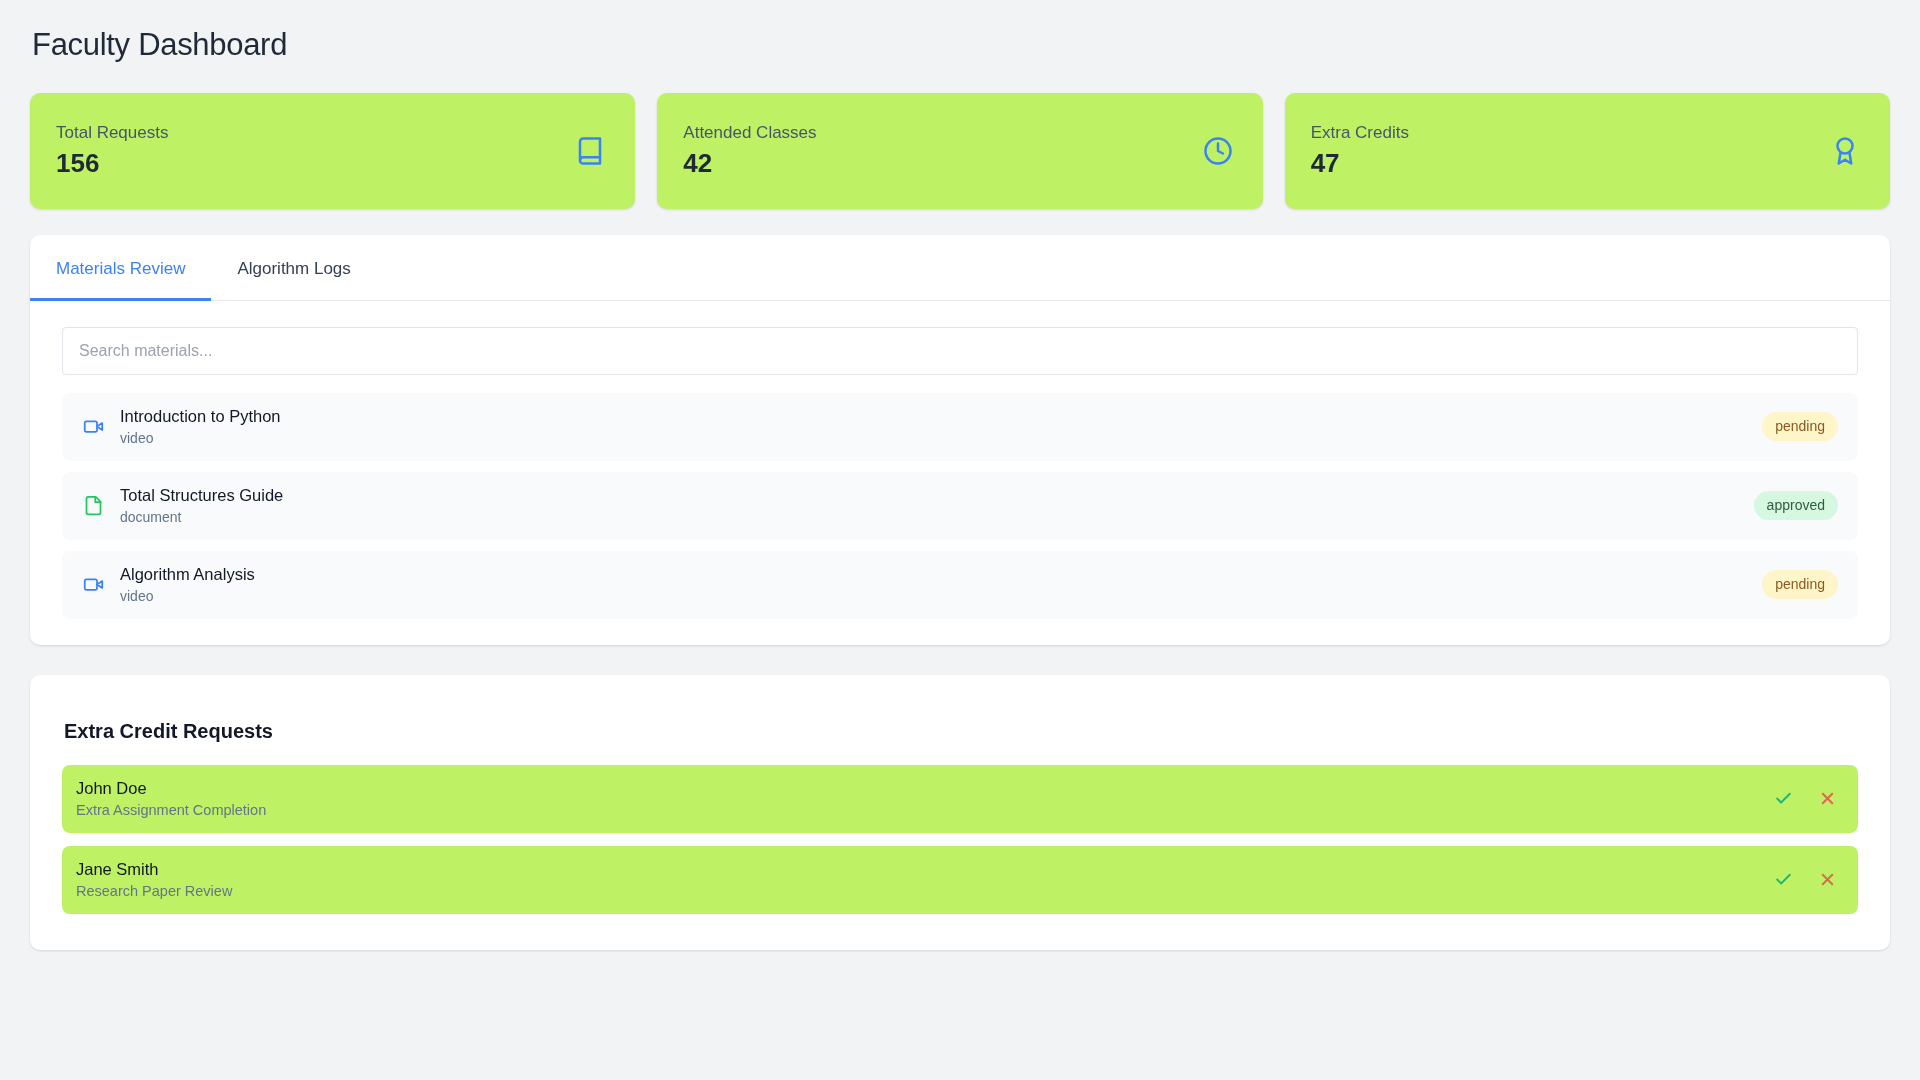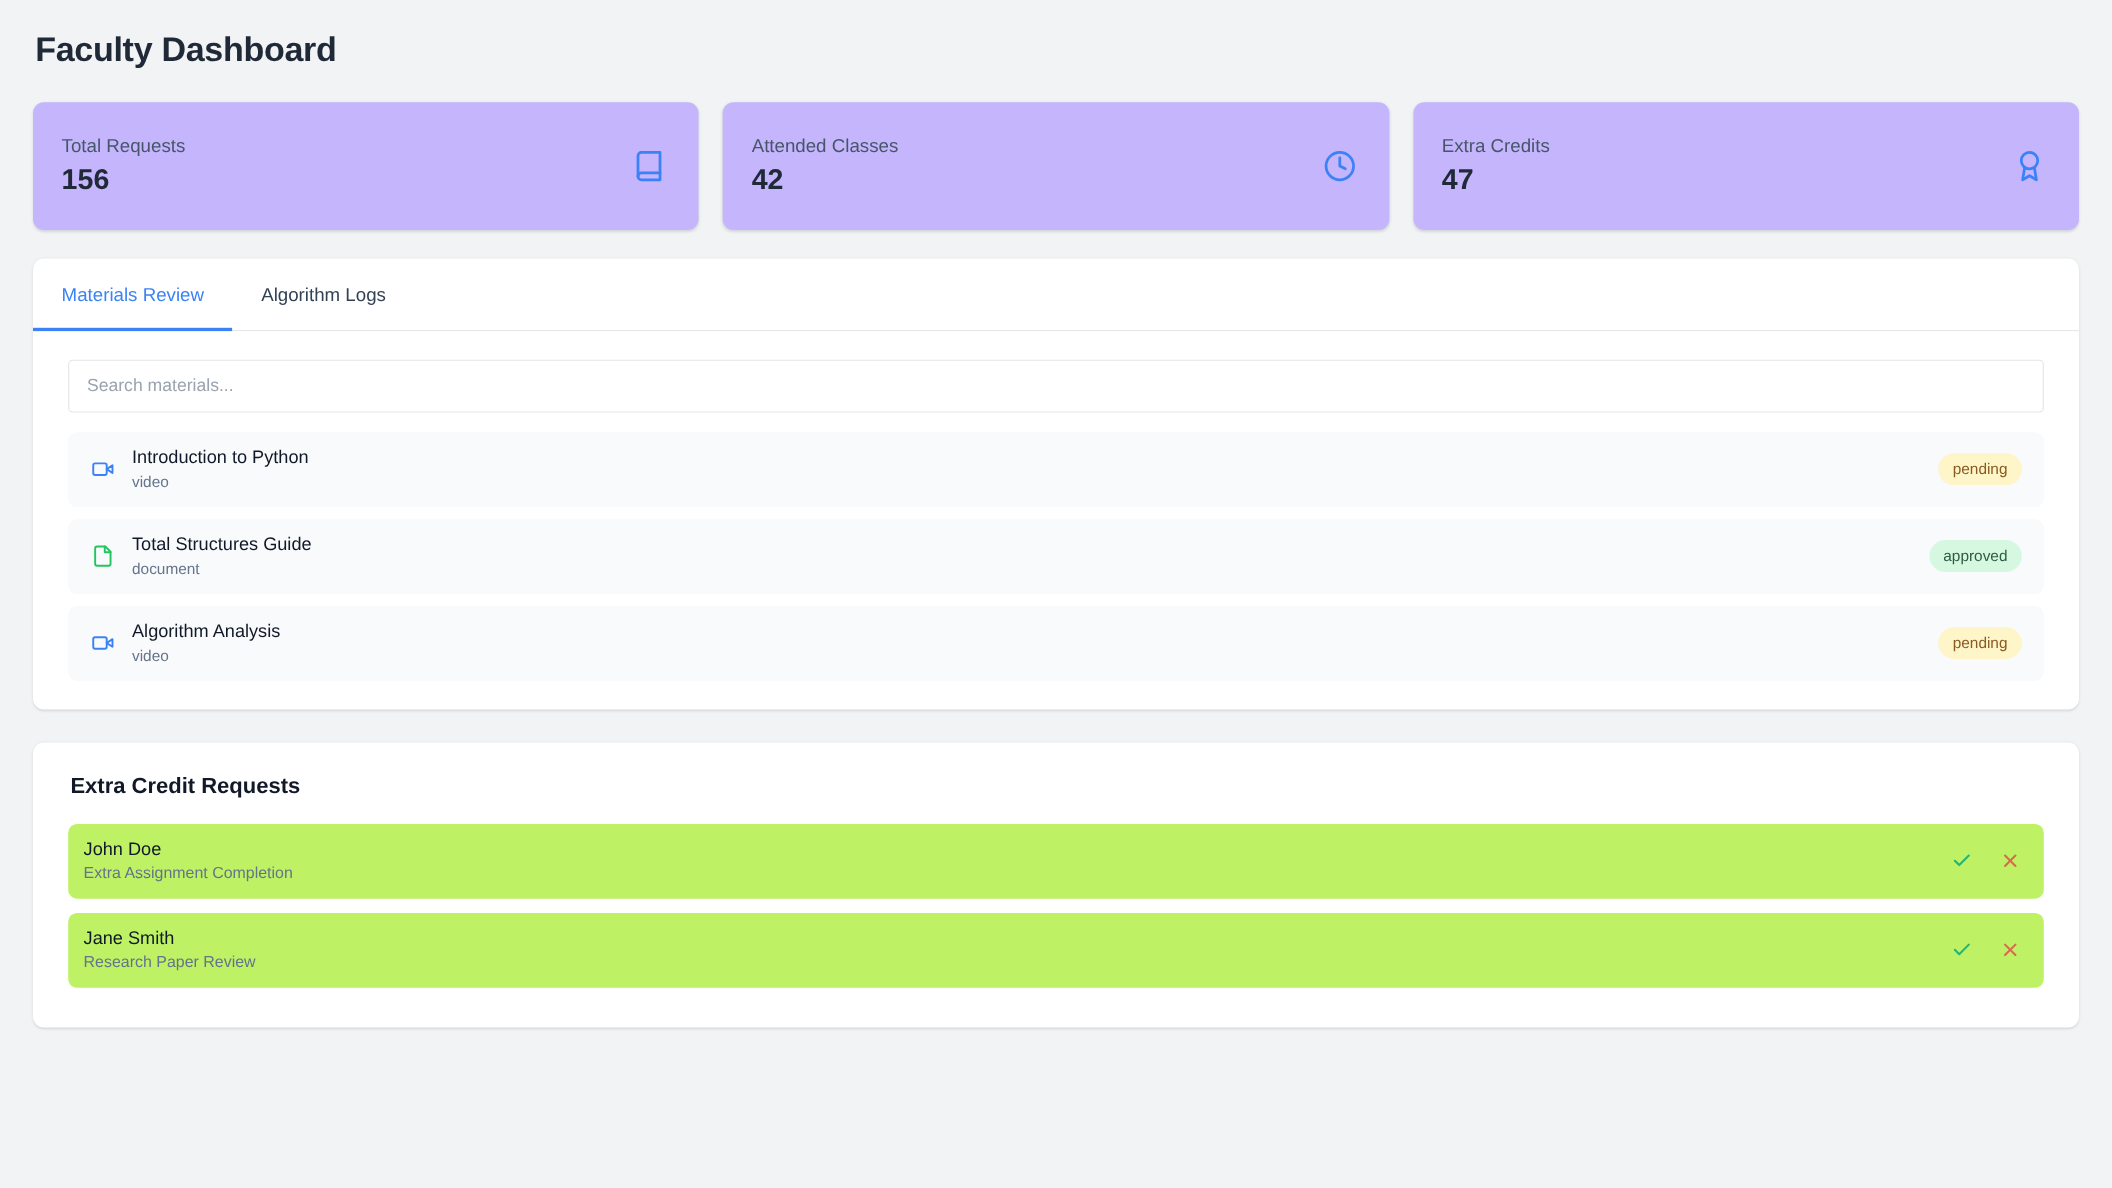--- a/index.html
+++ b/index.html
@@ -16,36 +16,36 @@
   .page {
     width: 1920px;
     min-height: 1080px;
     background: #f1f3f5;
     padding: 26px 30px 0 30px;
   }
 
   
   .page-title {
     font-size: 31px;
-    font-weight: 700;
+    font-weight: 400;
     color: #1f2937;
     letter-spacing: -0.3px;
     margin: 0 0 30px 2px;
     line-height: 1.2;
   }
 
   
   .stats-row {
     display: flex;
     gap: 22px;
     margin-bottom: 26px;
   }
   .stat-card {
     flex: 1 1 0;
-    background: #c4b5fd;
+    background: #bef264;
     border-radius: 10px;
     box-shadow: 0 1px 3px rgba(16,24,40,0.08), 0 1px 2px rgba(16,24,40,0.05);
     padding: 26px 30px 26px 26px;
     height: 116px;
     display: flex;
     align-items: center;
     justify-content: space-between;
   }
   .stat-text { display: flex; flex-direction: column; gap: 6px; }
   .stat-label {
@@ -136,21 +136,21 @@
   }
   .badge.pending { background: #fef5c8; color: #8a5a20; }
   .badge.approved { background: #d6f8e0; color: #2f5c44; }
 
   
   .requests-panel { padding: 28px 32px 36px 32px; margin-bottom: 40px; }
   .section-title {
     font-size: 20px;
     font-weight: 700;
     color: #111827;
-    margin: 0 0 22px 2px;
+    margin: 16px 0 22px 2px;
     line-height: 1.2;
   }
   .request-list { display: flex; flex-direction: column; gap: 13px; }
   .request-row {
     background: #bef264;
     border-radius: 8px;
     height: 68px;
     display: flex;
     align-items: center;
     padding: 0 20px 0 14px;

